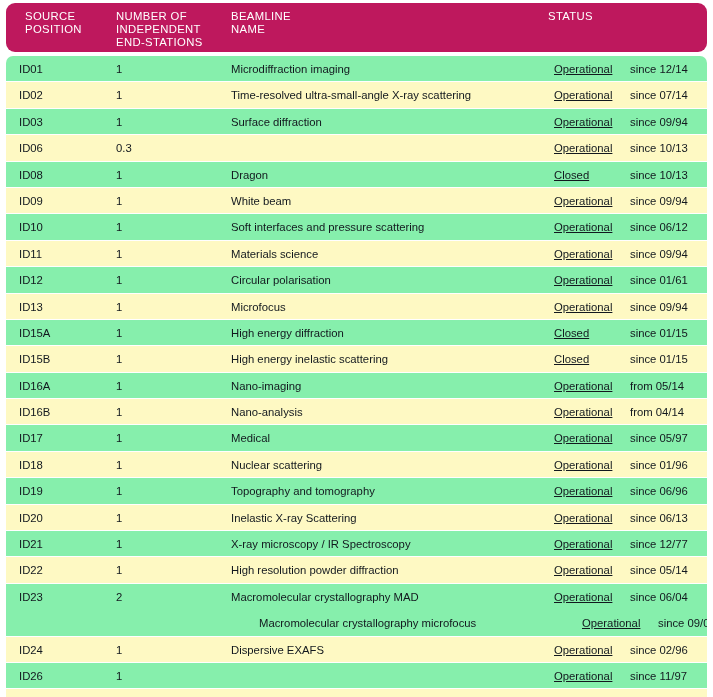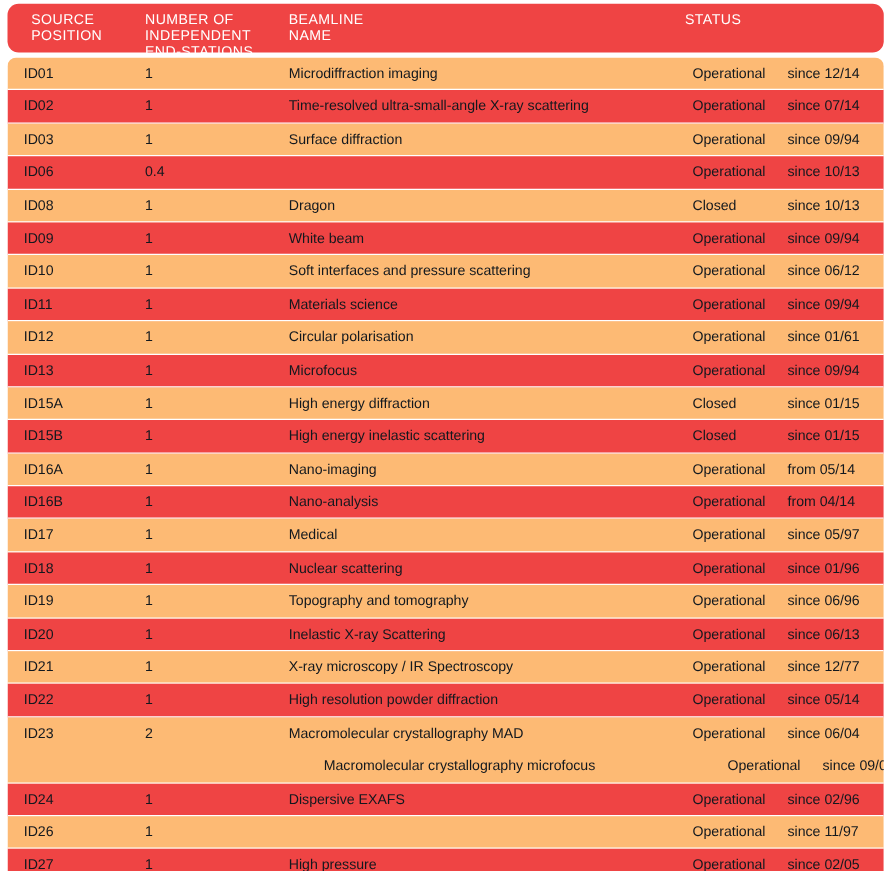--- a/index.html
+++ b/index.html
@@ -18,23 +18,23 @@
   .table-wrap {
     position: relative;
     width: 713px;
     padding: 0;
   }
 
   
   .thead {
     position: relative;
     margin: 3px 6px 0 6px;
-    background: #ef4444;
+    background: #be185d;
     border-radius: 9px;
-    height: 39px;
+    height: 49px;
     color: #ffffff;
   }
   .thead .hcell {
     position: absolute;
     top: 7px;
     font-size: 11.3px;
     letter-spacing: 0.35px;
     line-height: 12.9px;
     font-weight: 400;
     white-space: pre-line;
@@ -48,41 +48,41 @@
   
   .tbody {
     margin: 4px 6px 0 6px;
     border-radius: 7px;
     overflow: hidden;
   }
 
   .row {
     position: relative;
     height: 26.4px;
-    background: #fdba74;
+    background: #86efac;
     border-bottom: 1px solid #ffffff;
   }
   .row.alt {
-    background: #ef4444;
+    background: #fef9c3;
   }
   .row.tall {
     height: 52.8px;
   }
 
   .cell {
     position: absolute;
     font-size: 11.3px;
     color: #12181e;
     line-height: 26.4px;
     white-space: nowrap;
   }
   .c-source   { left: 13px; }
   .c-number   { left: 110px; }
   .c-beamline { left: 225px; }
-  .c-status   { left: 548px; }
+  .c-status   { left: 548px; text-decoration: underline; }
   .c-date     { left: 624px; }
 
   .row.tall .cell { line-height: 26.4px; }
   .row.tall .sub {
     line-height: 26.4px;
     top: 26.4px;
     margin-left: 28px;
   }
 </style>
 </head>
@@ -118,21 +118,21 @@
       </div>
       <div class="row">
         <div class="cell c-source">ID03</div>
         <div class="cell c-number">1</div>
         <div class="cell c-beamline">Surface diffraction</div>
         <div class="cell c-status">Operational</div>
         <div class="cell c-date">since 09/94</div>
       </div>
       <div class="row alt">
         <div class="cell c-source">ID06</div>
-        <div class="cell c-number">0.4</div>
+        <div class="cell c-number">0.3</div>
         <div class="cell c-status">Operational</div>
         <div class="cell c-date">since 10/13</div>
       </div>
       <div class="row">
         <div class="cell c-source">ID08</div>
         <div class="cell c-number">1</div>
         <div class="cell c-beamline">Dragon</div>
         <div class="cell c-status">Closed</div>
         <div class="cell c-date">since 10/13</div>
       </div>

